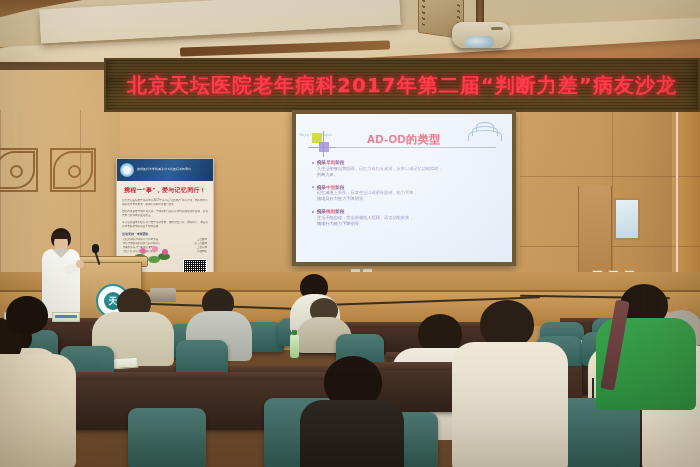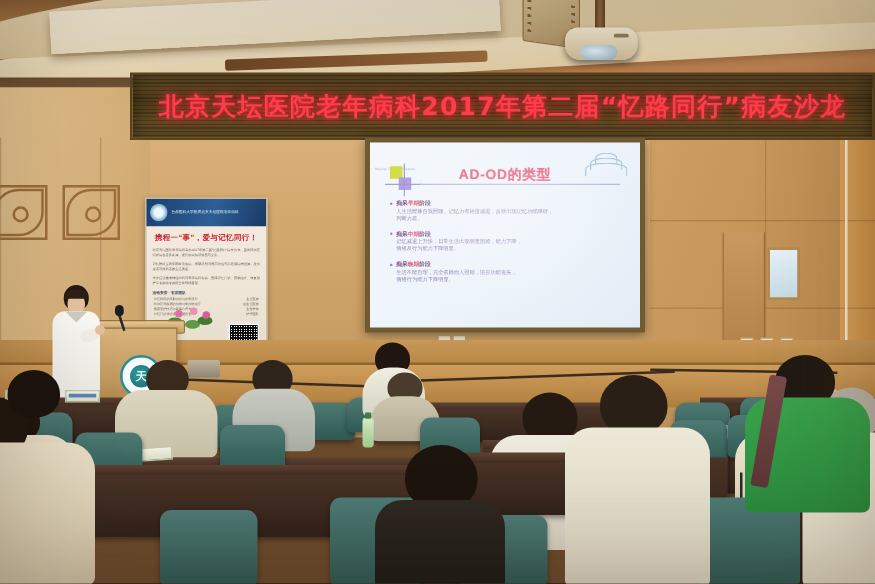--- a/index.html
+++ b/index.html
@@ -261,21 +261,21 @@
   <div class="outlet" style="left:592px;top:270px;"></div>
   <div class="outlet" style="left:608px;top:270px;"></div>
   <div class="outlet" style="left:624px;top:270px;"></div>
   <div class="outlet" style="left:350px;top:268px;"></div>
   <div class="outlet" style="left:362px;top:268px;"></div>
 
   <div class="ornament" style="left:-8px;top:148px;"></div>
   <div class="ornament" style="left:50px;top:148px;"></div>
 
   <div class="banner">
-    <span class="banner-text">北京天坛医院老年病科2017年第二届“忆路同行”病友沙龙</span>
+    <span class="banner-text">北京天坛医院老年病科2017年第二届“判断力差”病友沙龙</span>
   </div>
 
   <div class="screen-frame">
     <div class="screen">
 
       <div class="slide-logo">
         <div class="arc" style="left:12px;top:3px;width:16px;height:8px;"></div>
         <div class="arc" style="left:8px;top:7px;width:24px;height:9px;"></div>
         <div class="arc" style="left:4px;top:11px;width:32px;height:10px;"></div>
       </div>

